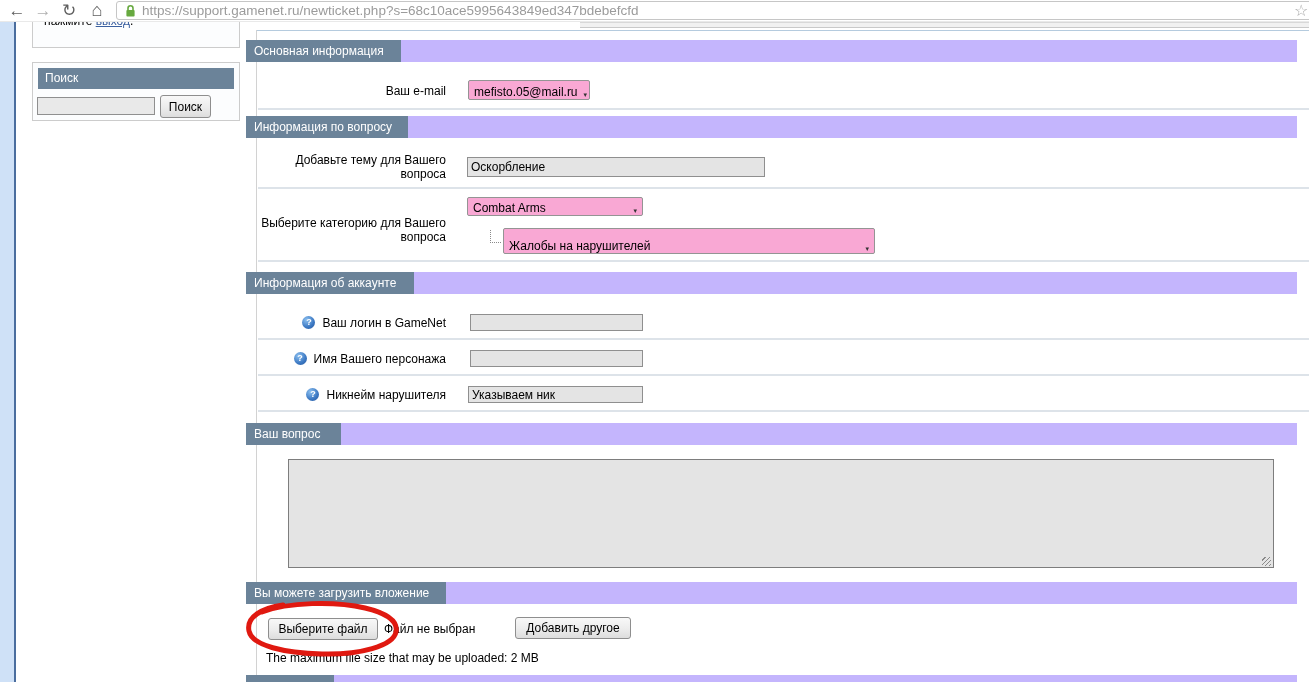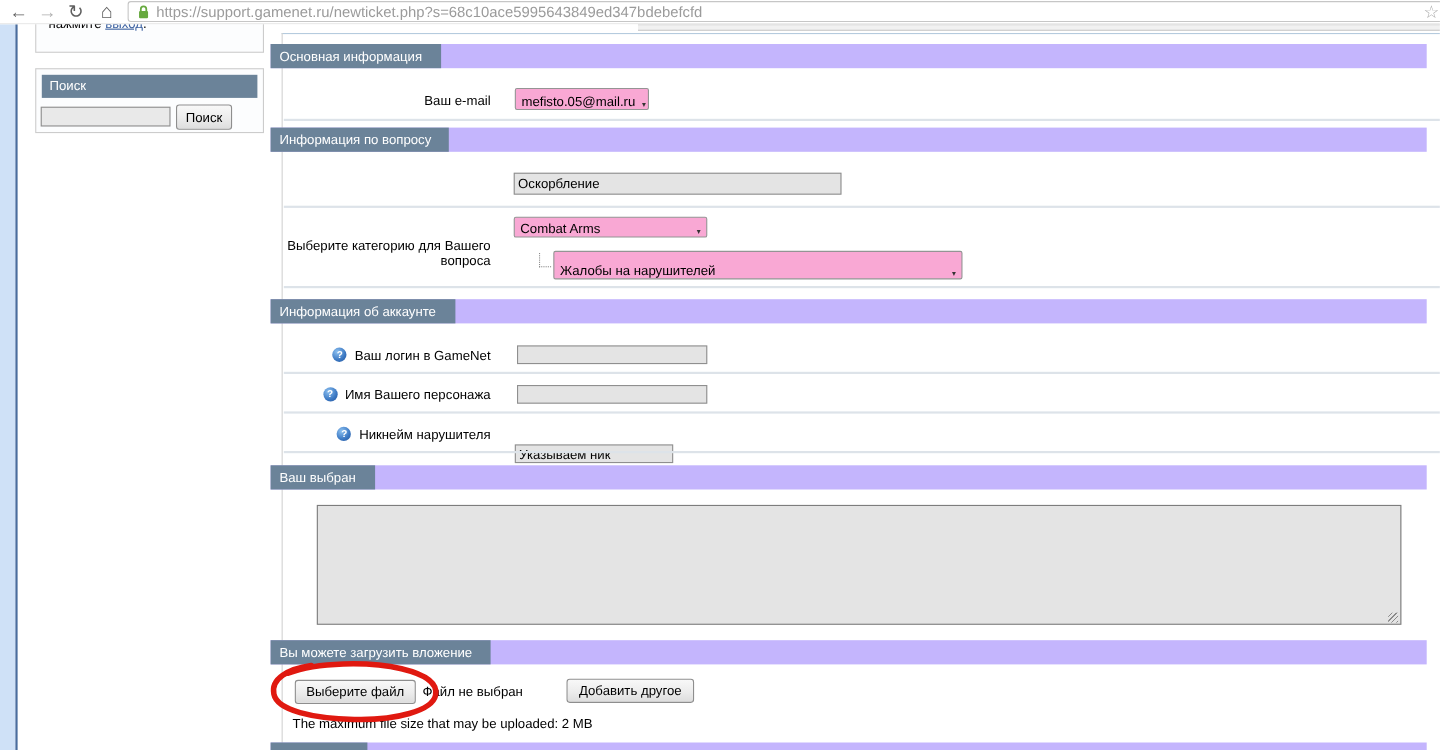--- a/index.html
+++ b/index.html
@@ -110,20 +110,21 @@
   <div class="lbl" style="top:84px; width:188px;">Ваш e-mail</div>
   <div class="sel" style="left:468px; top:80px; width:122px; height:20px;">
     <span>mefisto.05@mail.ru</span>
     <span class="arrow">▾</span>
   </div>
   <div class="sep" style="top:108px;"></div>
 
   <div class="shead" style="top:116px;">
     <span class="tab" style="width:162px;">Информация по вопросу</span>
   </div>
+  <div class="lbl" style="top:153px; width:188px;">Добавьте тему для Вашего вопроса</div>
   <input class="txt" style="left: 467px; top: 157px; width: 298px; height: 20px;" value="Оскорбление">
   <div class="sep" style="top:187px;"></div>
 
   <div class="sel" style="left:467px; top:197px; width:176px; height:19px;">
     <span>Combat Arms</span>
     <span class="arrow">▾</span>
   </div>
   <div class="lbl" style="top:216px; width:188px;">Выберите категорию для Вашего вопроса</div>
   <div class="tree"></div>
   <div class="sel" style="left:503px; top:228px; width:372px; height:26px;">
@@ -147,25 +148,25 @@
     <span class="help">?</span>
     <span>Имя Вашего персонажа</span>
   </div>
   <input class="txt" style="left: 470px; top: 350px; width: 173px; height: 17px;" value="">
   <div class="sep" style="top:374px;"></div>
 
   <div class="lbl-flex" style="top:386px; height:17px;">
     <span class="help">?</span>
     <span>Никнейм нарушителя</span>
   </div>
-  <input class="txt" style="left: 468px; top: 386px; width: 144px; height: 17px; margin-top: 18px;" value="Указываем ник">
+  <input class="txt" style="left: 468px; top: 386px; width: 175px; height: 17px;" value="Указываем ник">
   <div class="sep" style="top:410px;"></div>
 
   <div class="shead" style="top:423px;">
-    <span class="tab" style="width:95px;">Ваш выбран</span>
+    <span class="tab" style="width:95px;">Ваш вопрос</span>
   </div>
   <textarea id="bigtext" value="" style=""></textarea>
   <div class="grip"></div>
 
   <div class="shead" style="top:582px;">
     <span class="tab" style="width:200px;">Вы можете загрузить вложение</span>
   </div>
   <button class="btn" style="left:268px; top:618px; width:110px; height:22px;">Выберите файл</button>
   <span class="plain" style="left:384px; top:618px; line-height:22px;">Файл не выбран</span>
   <button class="btn" style="left:515px; top:617px; width:116px; height:22px;">Добавить другое</button>

